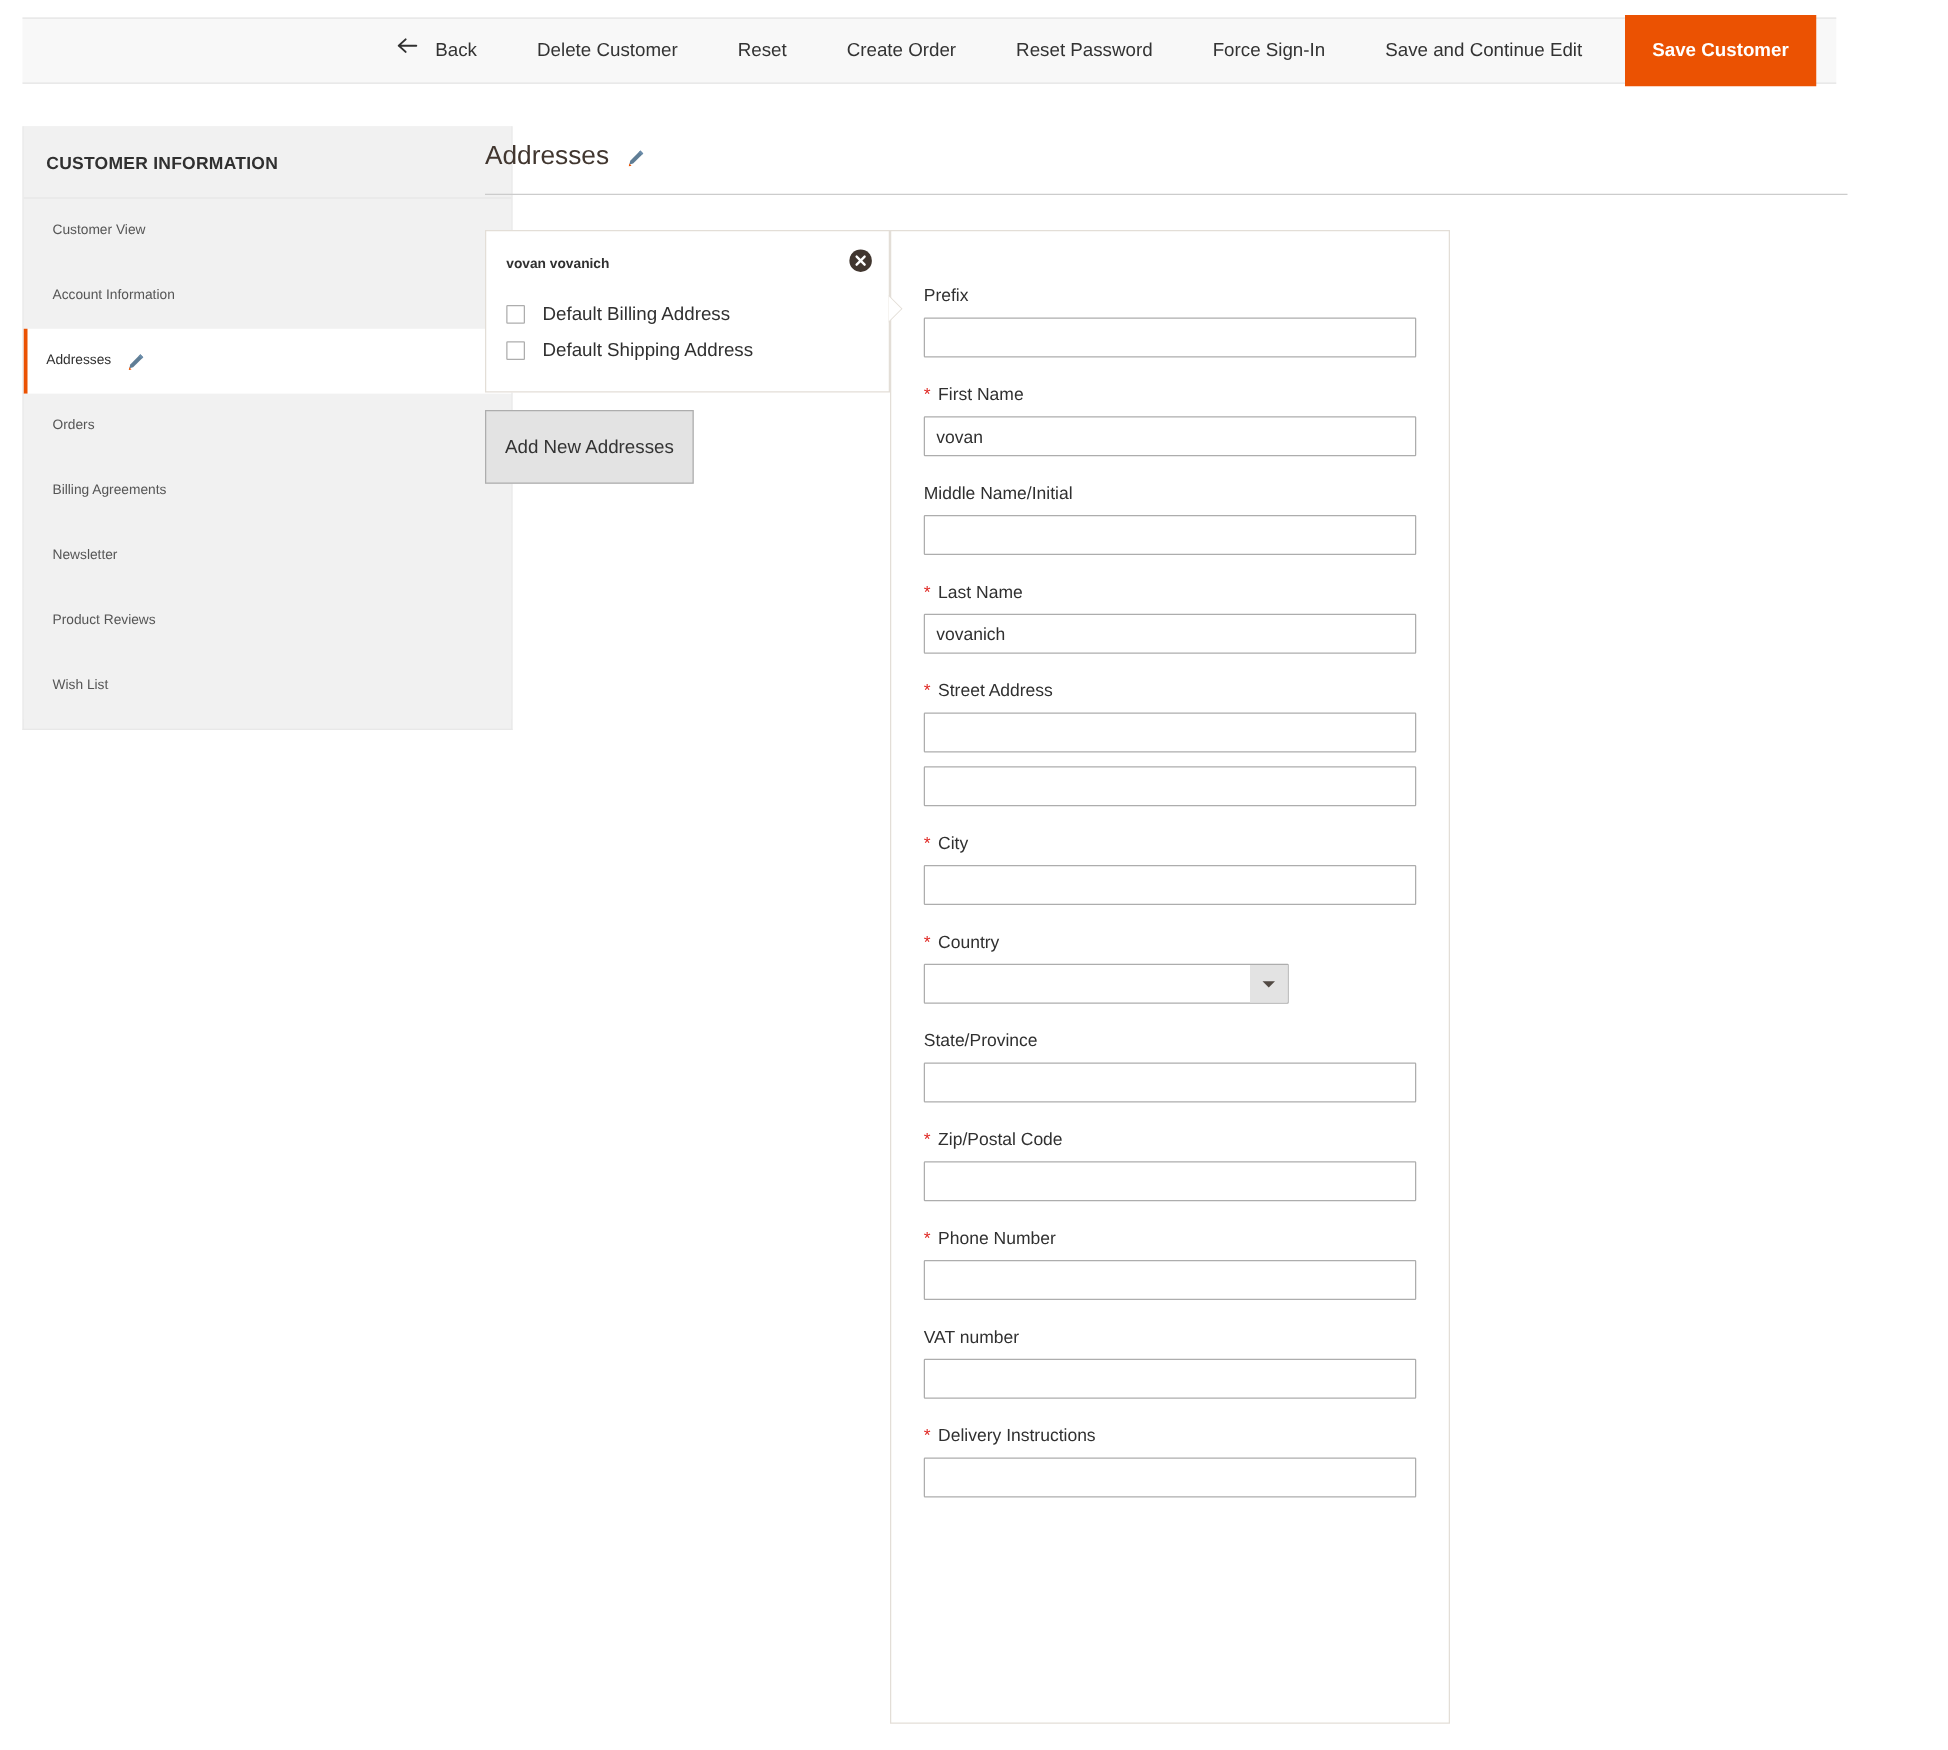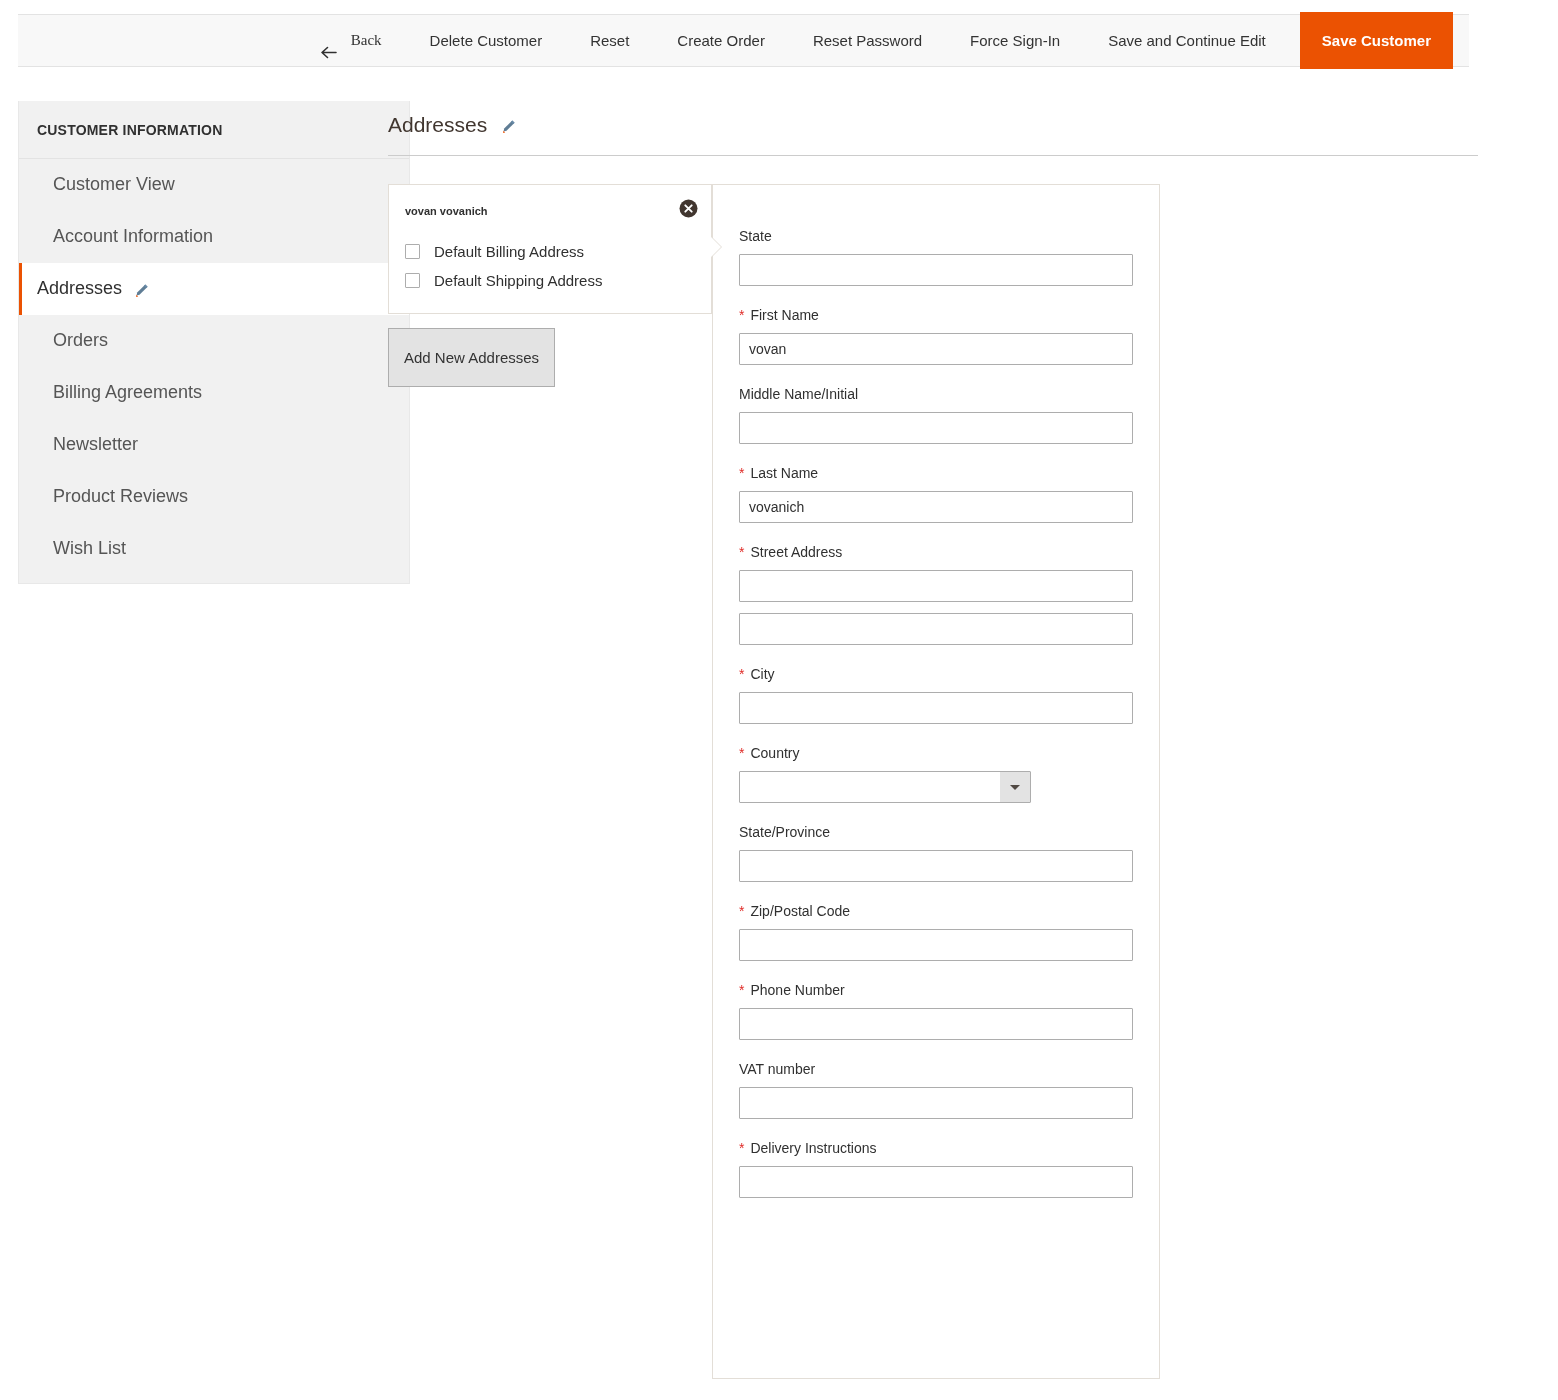--- a/index.html
+++ b/index.html
@@ -29,21 +29,21 @@
     color: #333333;
     background: transparent;
     border: none;
     padding: 0 24px;
     height: 51px;
     line-height: 51px;
     cursor: pointer;
     white-space: nowrap;
     font-family: "Liberation Sans", sans-serif;
   }
-  .pa-btn.back { display: flex; align-items: center; gap: 13px; padding-left: 0; font-family: Liberation Serif, serif; }
+  .pa-btn.back { display: flex; align-items: flex-start; gap: 13px; padding-left: 0; }
   .pa-btn.back .arrow {
     display: inline-block; width: 19px; height: 19px; position: relative; top: 1px;
   }
   .pa-btn.primary {
     background: #eb5202;
     color: #ffffff;
     font-weight: bold;
     font-size: 15px;
     height: 57px;
     line-height: 41px;
@@ -67,23 +67,23 @@
     font-size: 14px;
     font-weight: bold;
     color: #303030;
     letter-spacing: .2px;
     padding: 21px 0 20px 18px;
     border-bottom: 1px solid #e3e3e3;
     background: #f1f1f1;
   }
   .side-item {
     position: relative;
-    font-size: 18px;
+    font-size: 11px;
     color: #555555;
-    padding: 15px 0 16px 34px;
+    padding: 15px 0 16px 23px;
     cursor: pointer;
     background: #f1f1f1;
     line-height: 21px;
     display: flex;
     align-items: center;
     gap: 12px;
   }
   .side-item.active {
     background: #ffffff;
     color: #303030;
@@ -299,21 +299,21 @@
           <span class="chk-box"></span>
           <span class="chk-label">Default Shipping Address</span>
         </div>
       </div>
       <button class="add-btn">Add New Addresses</button>
     </div>
 
     <div class="addr-form">
 
       <div class="field">
-        <label class="field-label">State</label>
+        <label class="field-label">Prefix</label>
         <input class="txt" type="text" value="" style="">
       </div>
 
       <div class="field">
         <label class="field-label"><span class="req">*</span><span>First Name</span></label>
         <input class="txt" type="text" value="vovan" style="">
       </div>
 
       <div class="field">
         <label class="field-label">Middle Name/Initial</label>

